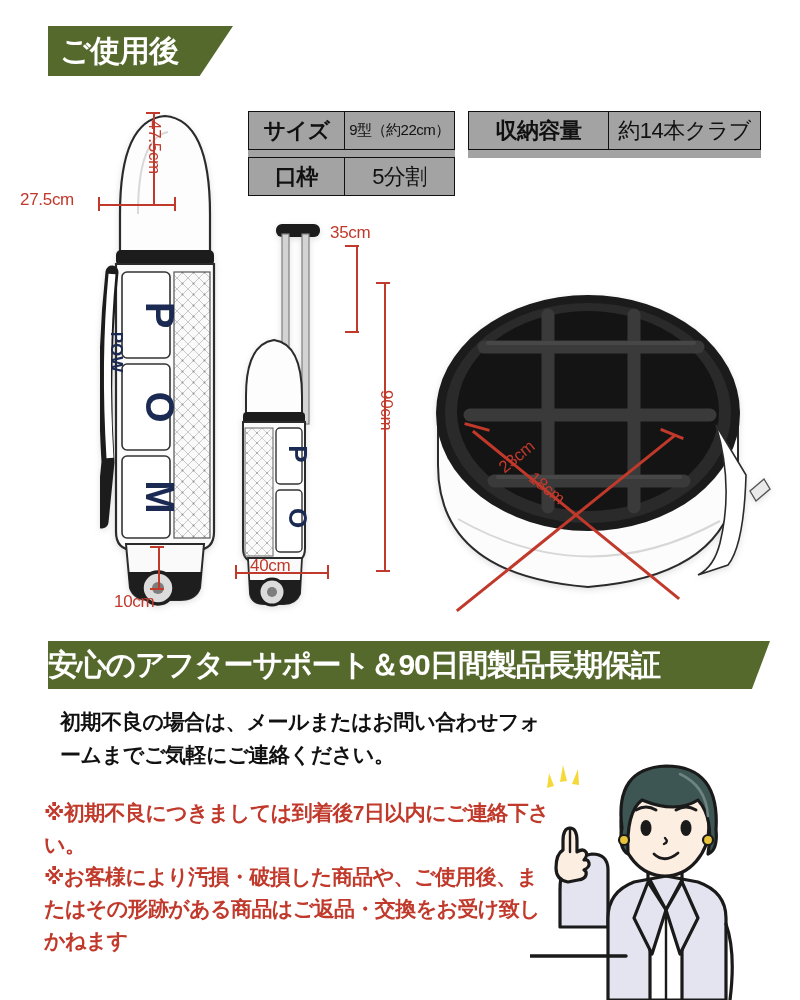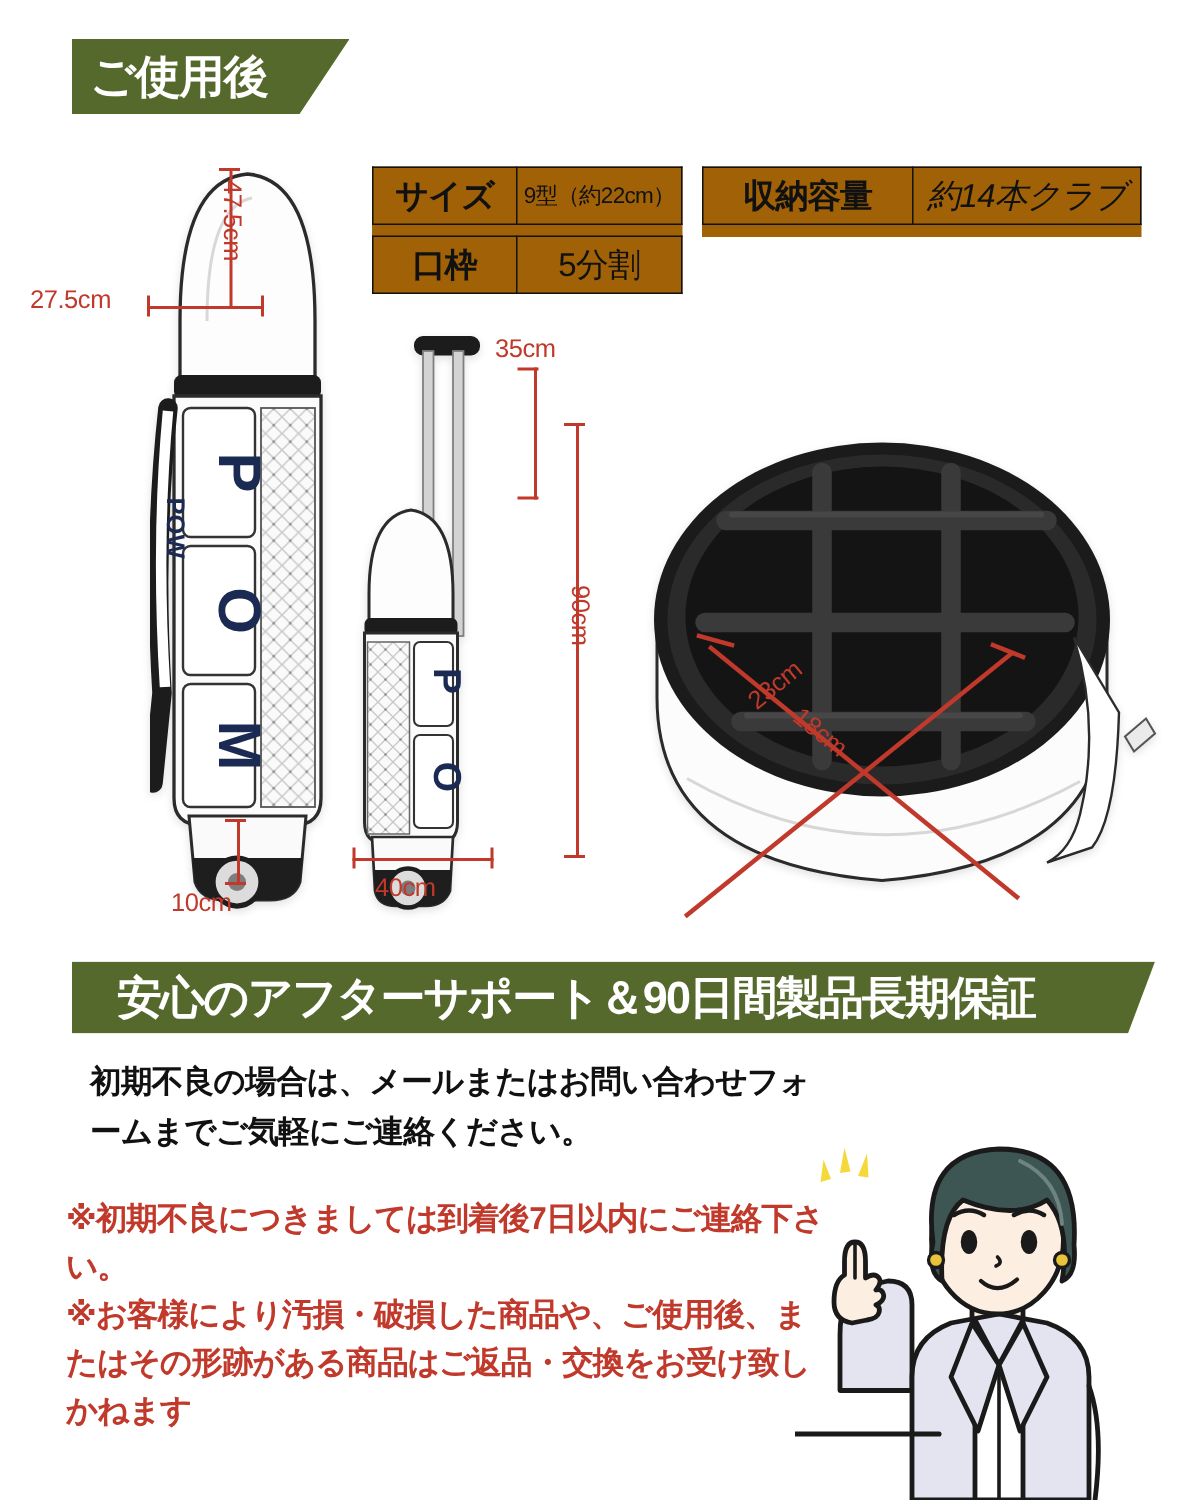--- a/index.html
+++ b/index.html
@@ -31,37 +31,37 @@
     height: 50px;
     padding-left: 12px;
     clip-path: polygon(0 0, 100% 0, 82% 100%, 0 100%);
     width: 185px;
   }
   .banner-lg {
     left: 48px;
     top: 641px;
     width: 722px;
     height: 48px;
-    padding-left: 30px;
+    padding-left: 0;
     clip-path: polygon(0 0, 100% 0, 97.5% 100%, 0 100%);
   }
   .banner-text {
     color: #ffffff;
     font-weight: bold;
     letter-spacing: -0.5px;
     white-space: nowrap;
   }
   .banner-sm .banner-text { font-size: 30px; }
   .banner-lg .banner-text { font-size: 30px; letter-spacing: -1.2px; }
 
   
   .spec-table {
     position: absolute;
     border-collapse: collapse;
-    background: #a16207;
+    background: #a3a3a3;
   }
   .spec-table td {
     border: 1px solid #111;
     height: 38px;
     text-align: center;
     vertical-align: middle;
     padding: 0 4px;
     box-sizing: border-box;
   }
   .spec-label {
@@ -73,21 +73,21 @@
     font-size: 22px;
     letter-spacing: -0.5px;
   }
   .spec-value.small { font-size: 15px; text-align: center; }
 
   #table-left  { left: 248px; top: 111px; }
   #table-right { left: 468px; top: 111px; }
   #table-left  td.c1 { width: 96px; }
   #table-left  td.c2 { width: 110px; }
   #table-right td.c1 { width: 140px; margin-top: 37px; }
-  #table-right td.c2 { width: 152px; font-style: italic; }
+  #table-right td.c2 { width: 152px; }
   .spacer-row td { border: none; height: 8px; }
 
   
   .stage {
     position: absolute;
     left: 0; top: 90px;
     width: 800px; height: 530px;
   }
 
   
@@ -301,21 +301,21 @@
   <span class="dim-label vert" style="left:396px; top:300px;">90cm</span>
 
   <div class="dim-line dim-v" style="left:158px; top:456px; height:44px;"></div>
   <div class="dim-cap-h" style="left:150px; top:456px;"></div>
   <div class="dim-cap-h" style="left:150px; top:498px;"></div>
   <span class="dim-label" style="left:114px; top:502px;">10cm</span>
 
   <div class="dim-line dim-h" style="left:235px; top:482px; width:94px;"></div>
   <div class="dim-cap-v" style="left:235px; top:475px;"></div>
   <div class="dim-cap-v" style="left:327px; top:475px;"></div>
-  <span class="dim-label" style="left:250px; top:492px;">40cm</span>
+  <span class="dim-label" style="left:250px; top:466px;">40cm</span>
 
   <svg style="position:absolute; left:430px; top:290px;" width="330" height="250" viewBox="0 0 330 250">
     <g stroke="#c0392b" stroke-width="3" stroke-linecap="square">
 
       <line x1="44" y1="52" x2="248" y2="218"></line>
 
       <line x1="28" y1="230" x2="244" y2="56"></line>
 
       <line x1="36" y1="44" x2="58" y2="50"></line>
       <line x1="232" y1="50" x2="252" y2="58"></line>

